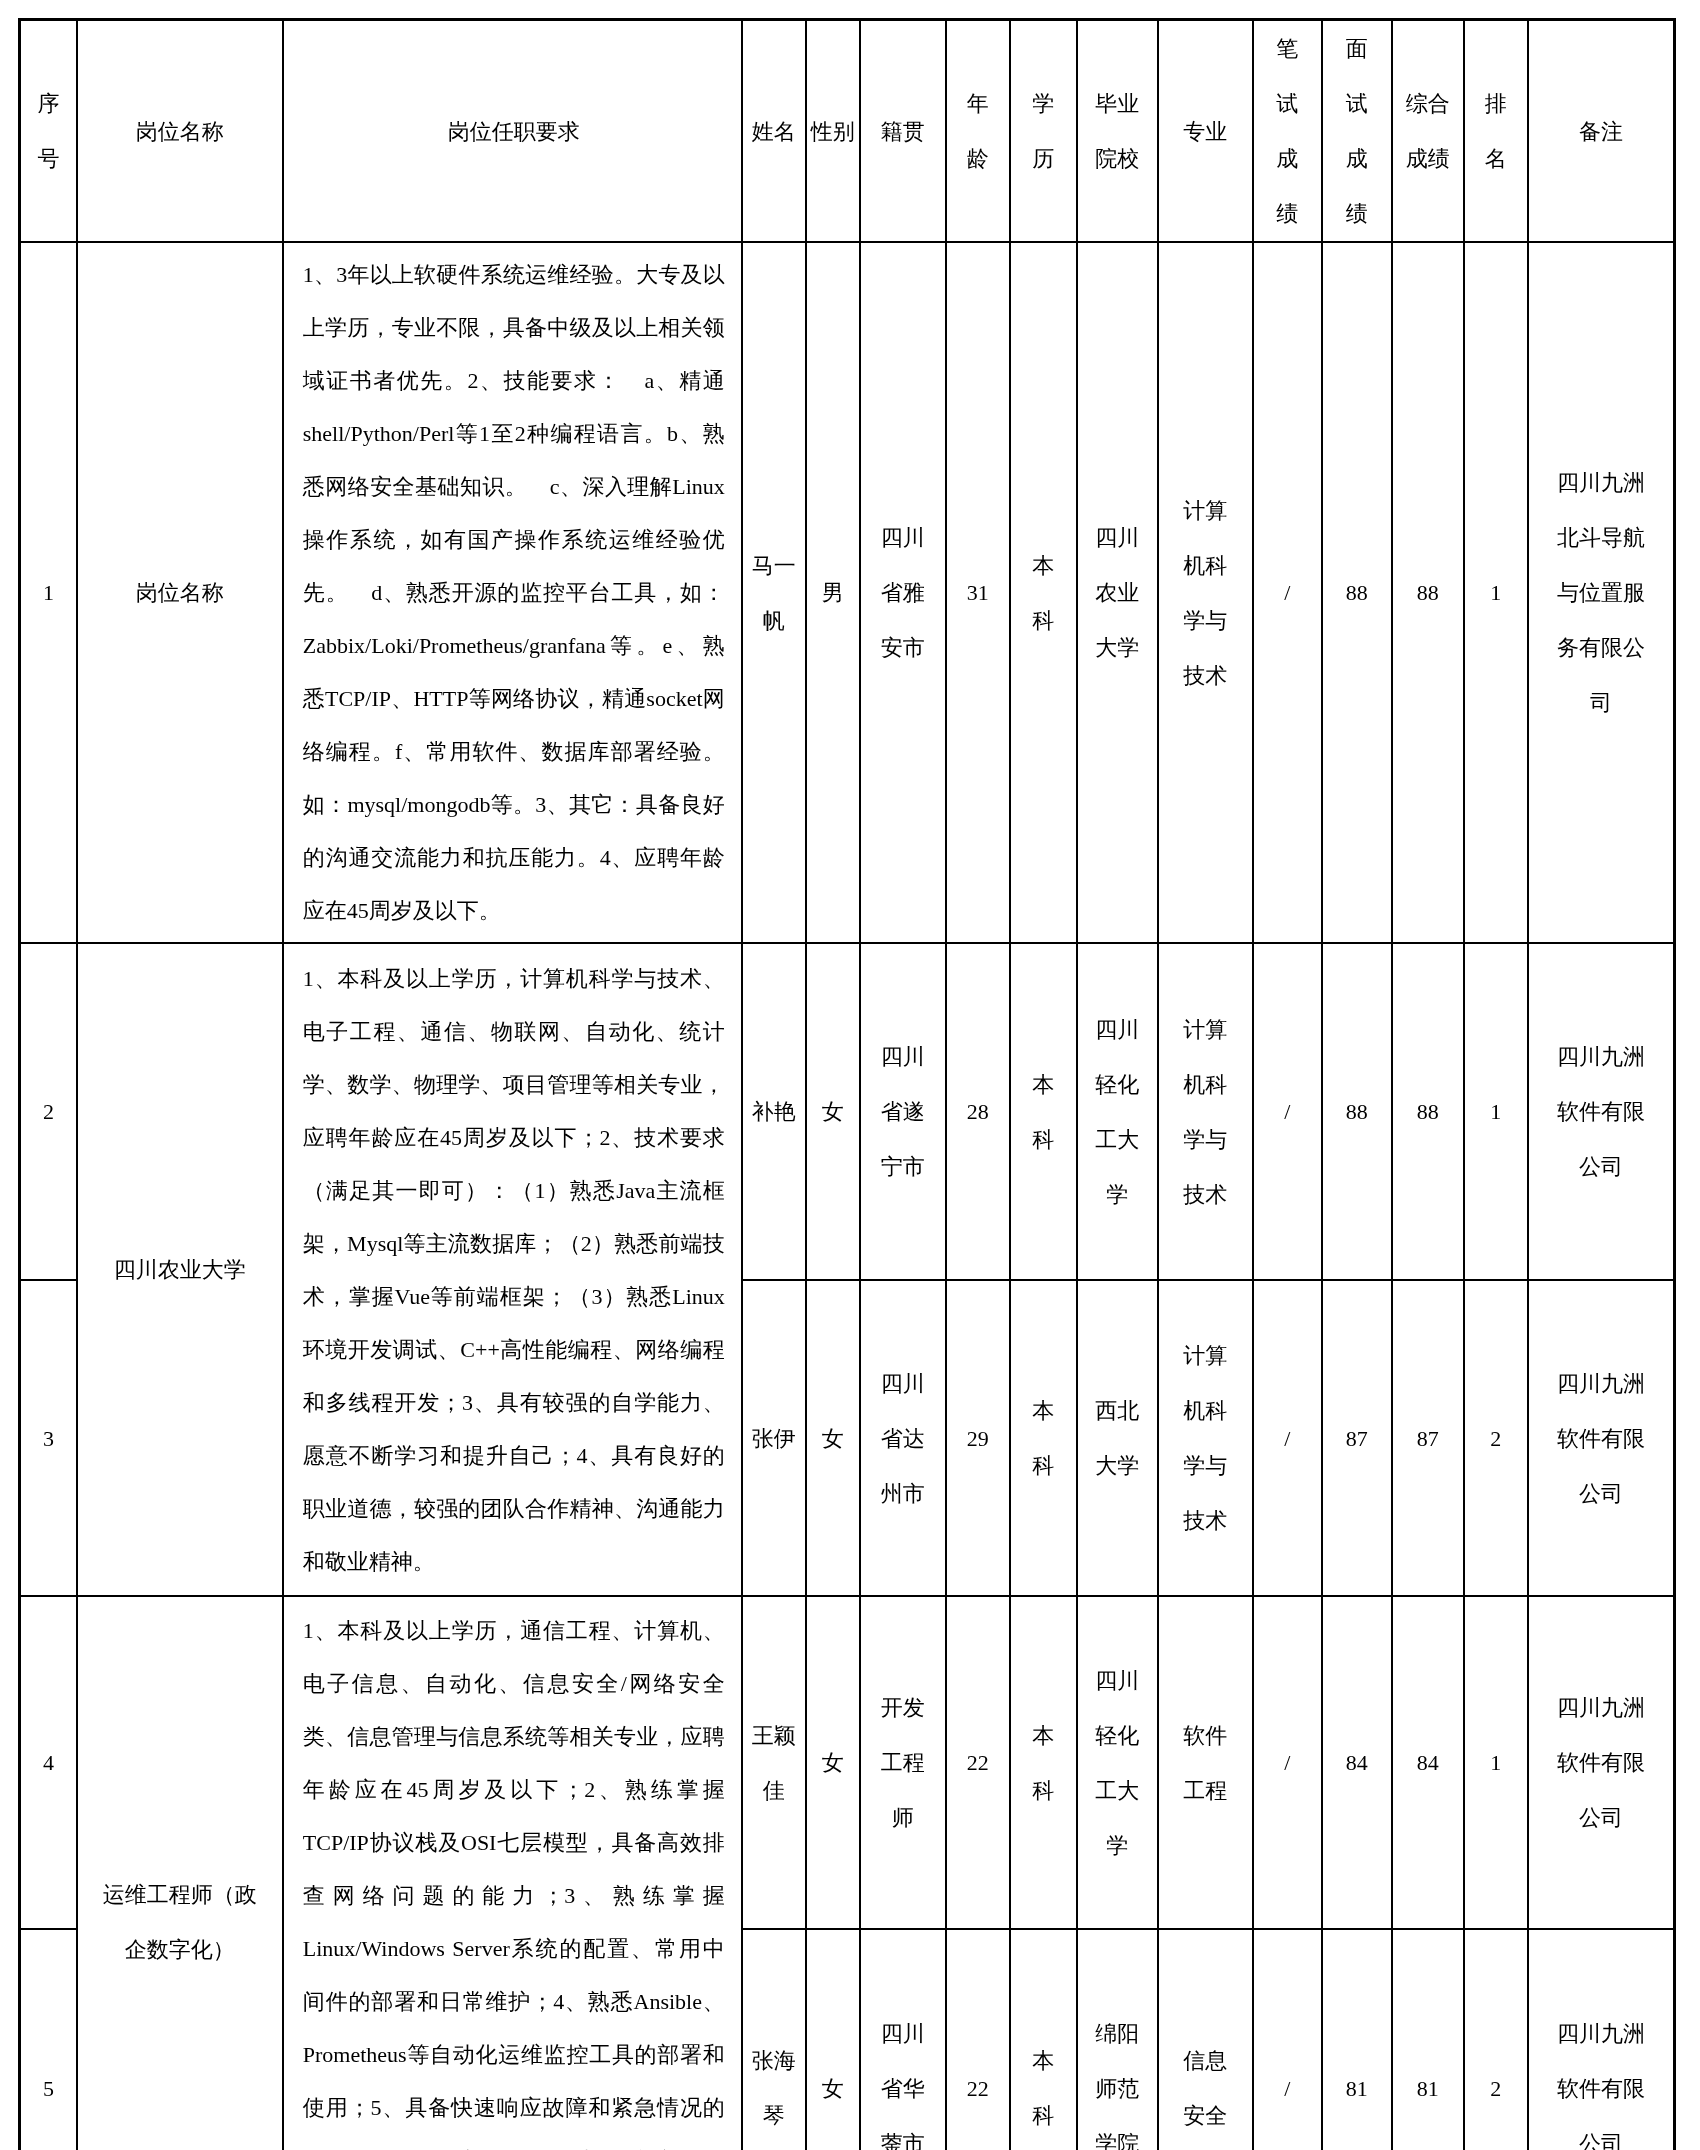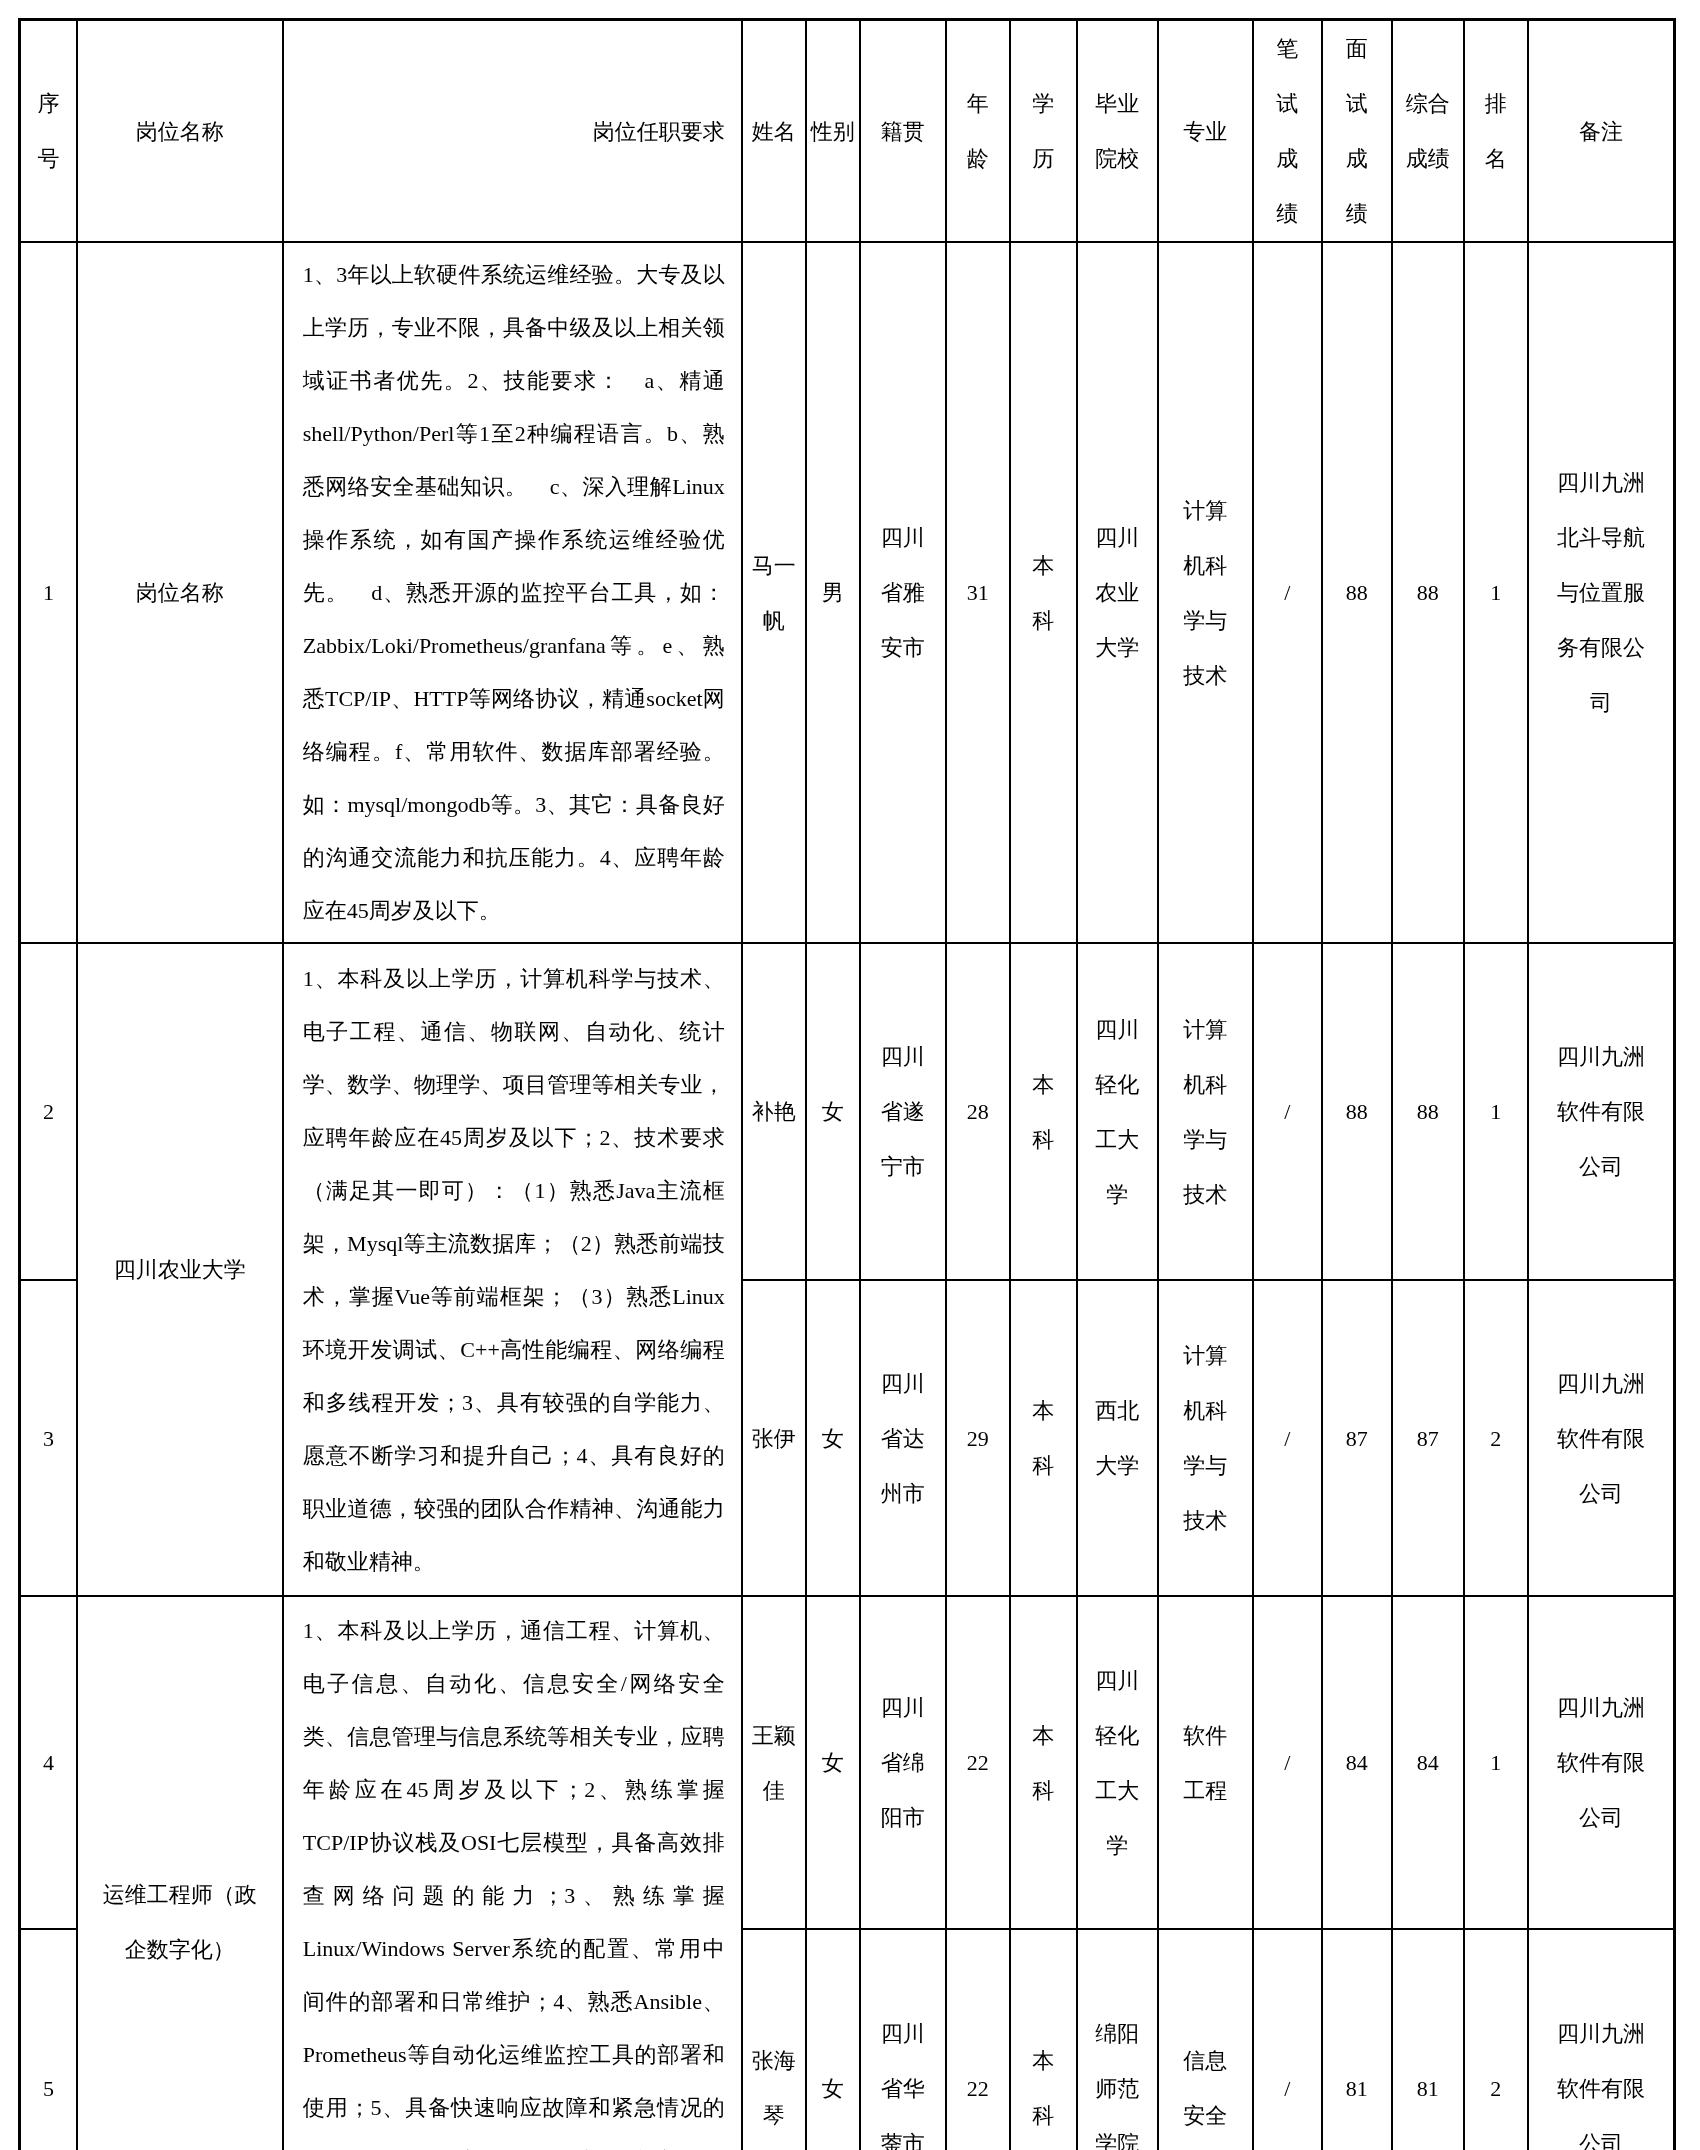--- a/index.html
+++ b/index.html
@@ -70,21 +70,21 @@
       <col style="width:69px">
       <col style="width:70px">
       <col style="width:72px">
       <col style="width:64px">
       <col style="width:147px">
     </colgroup>
     <thead>
       <tr style="height:108px">
         <th class="c-serial">序号</th>
         <th class="c-post">岗位名称</th>
-        <th class="c-req" style="text-align:right">岗位任职要求</th>
+        <th class="c-req" style="text-align:center">岗位任职要求</th>
         <th class="c-name">姓名</th>
         <th class="c-gender">性别</th>
         <th class="c-hometown">籍贯</th>
         <th class="c-age">年龄</th>
         <th class="c-education">学历</th>
         <th class="c-school">毕业院校</th>
         <th class="c-major">专业</th>
         <th class="c-written">笔试成绩</th>
         <th class="c-interview">面试成绩</th>
         <th class="c-overall">综合成绩</th>
@@ -141,21 +141,21 @@
         <td class="c-overall">87</td>
         <td class="c-rank">2</td>
         <td class="c-note">四川九洲软件有限公司</td>
       </tr>
       <tr style="height:333px">
         <td class="c-serial">4</td>
         <td class="c-post" rowspan="2">运维工程师（政企数字化）</td>
         <td class="c-req" rowspan="2">1、本科及以上学历，通信工程、计算机、电子信息、自动化、信息安全/网络安全类、信息管理与信息系统等相关专业，应聘年龄应在45周岁及以下；2、熟练掌握TCP/IP协议栈及OSI七层模型，具备高效排查网络问题的能力；3、熟练掌握Linux/Windows Server系统的配置、常用中间件的部署和日常维护；4、熟悉Ansible、Prometheus等自动化运维监控工具的部署和使用；5、具备快速响应故障和紧急情况的能力，能够迅速定位问题，采取措施并恢复系统正常运行。</td>
         <td class="c-name">王颖佳</td>
         <td class="c-gender">女</td>
-        <td class="c-hometown">四川省绵阳市</td>
+        <td class="c-hometown">开发工程师</td>
         <td class="c-age">22</td>
         <td class="c-education">本科</td>
         <td class="c-school">四川轻化工大学</td>
         <td class="c-major">软件工程</td>
         <td class="c-written">/</td>
         <td class="c-interview">84</td>
         <td class="c-overall">84</td>
         <td class="c-rank">1</td>
         <td class="c-note">四川九洲软件有限公司</td>
       </tr>

